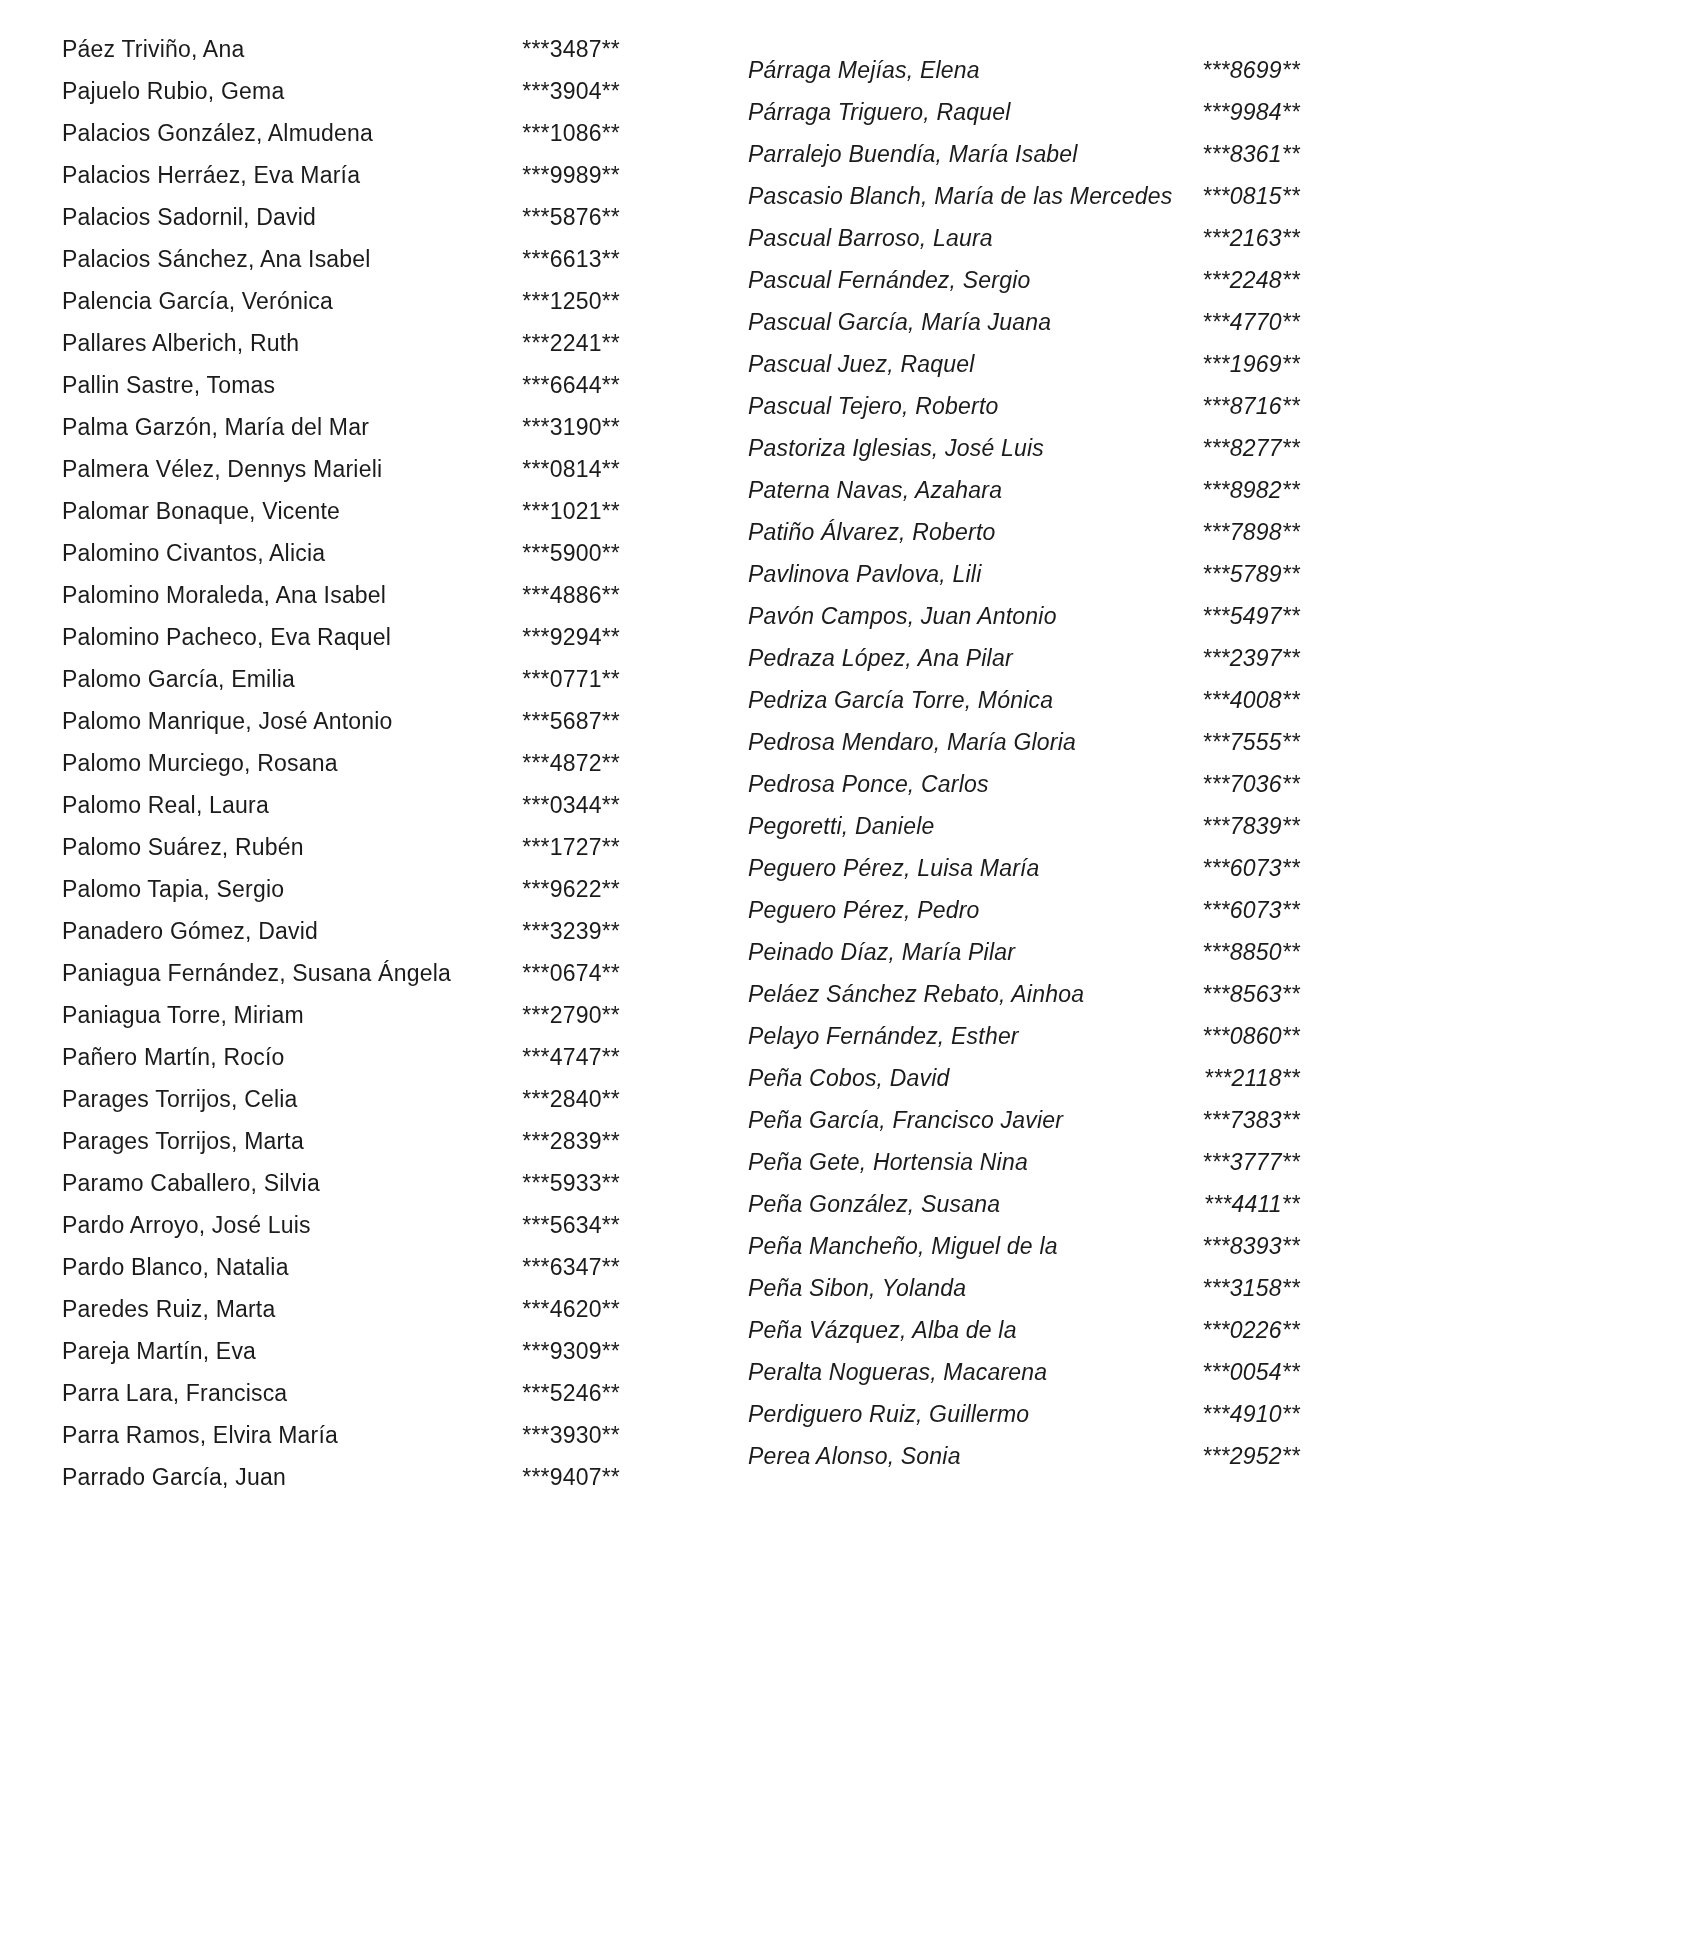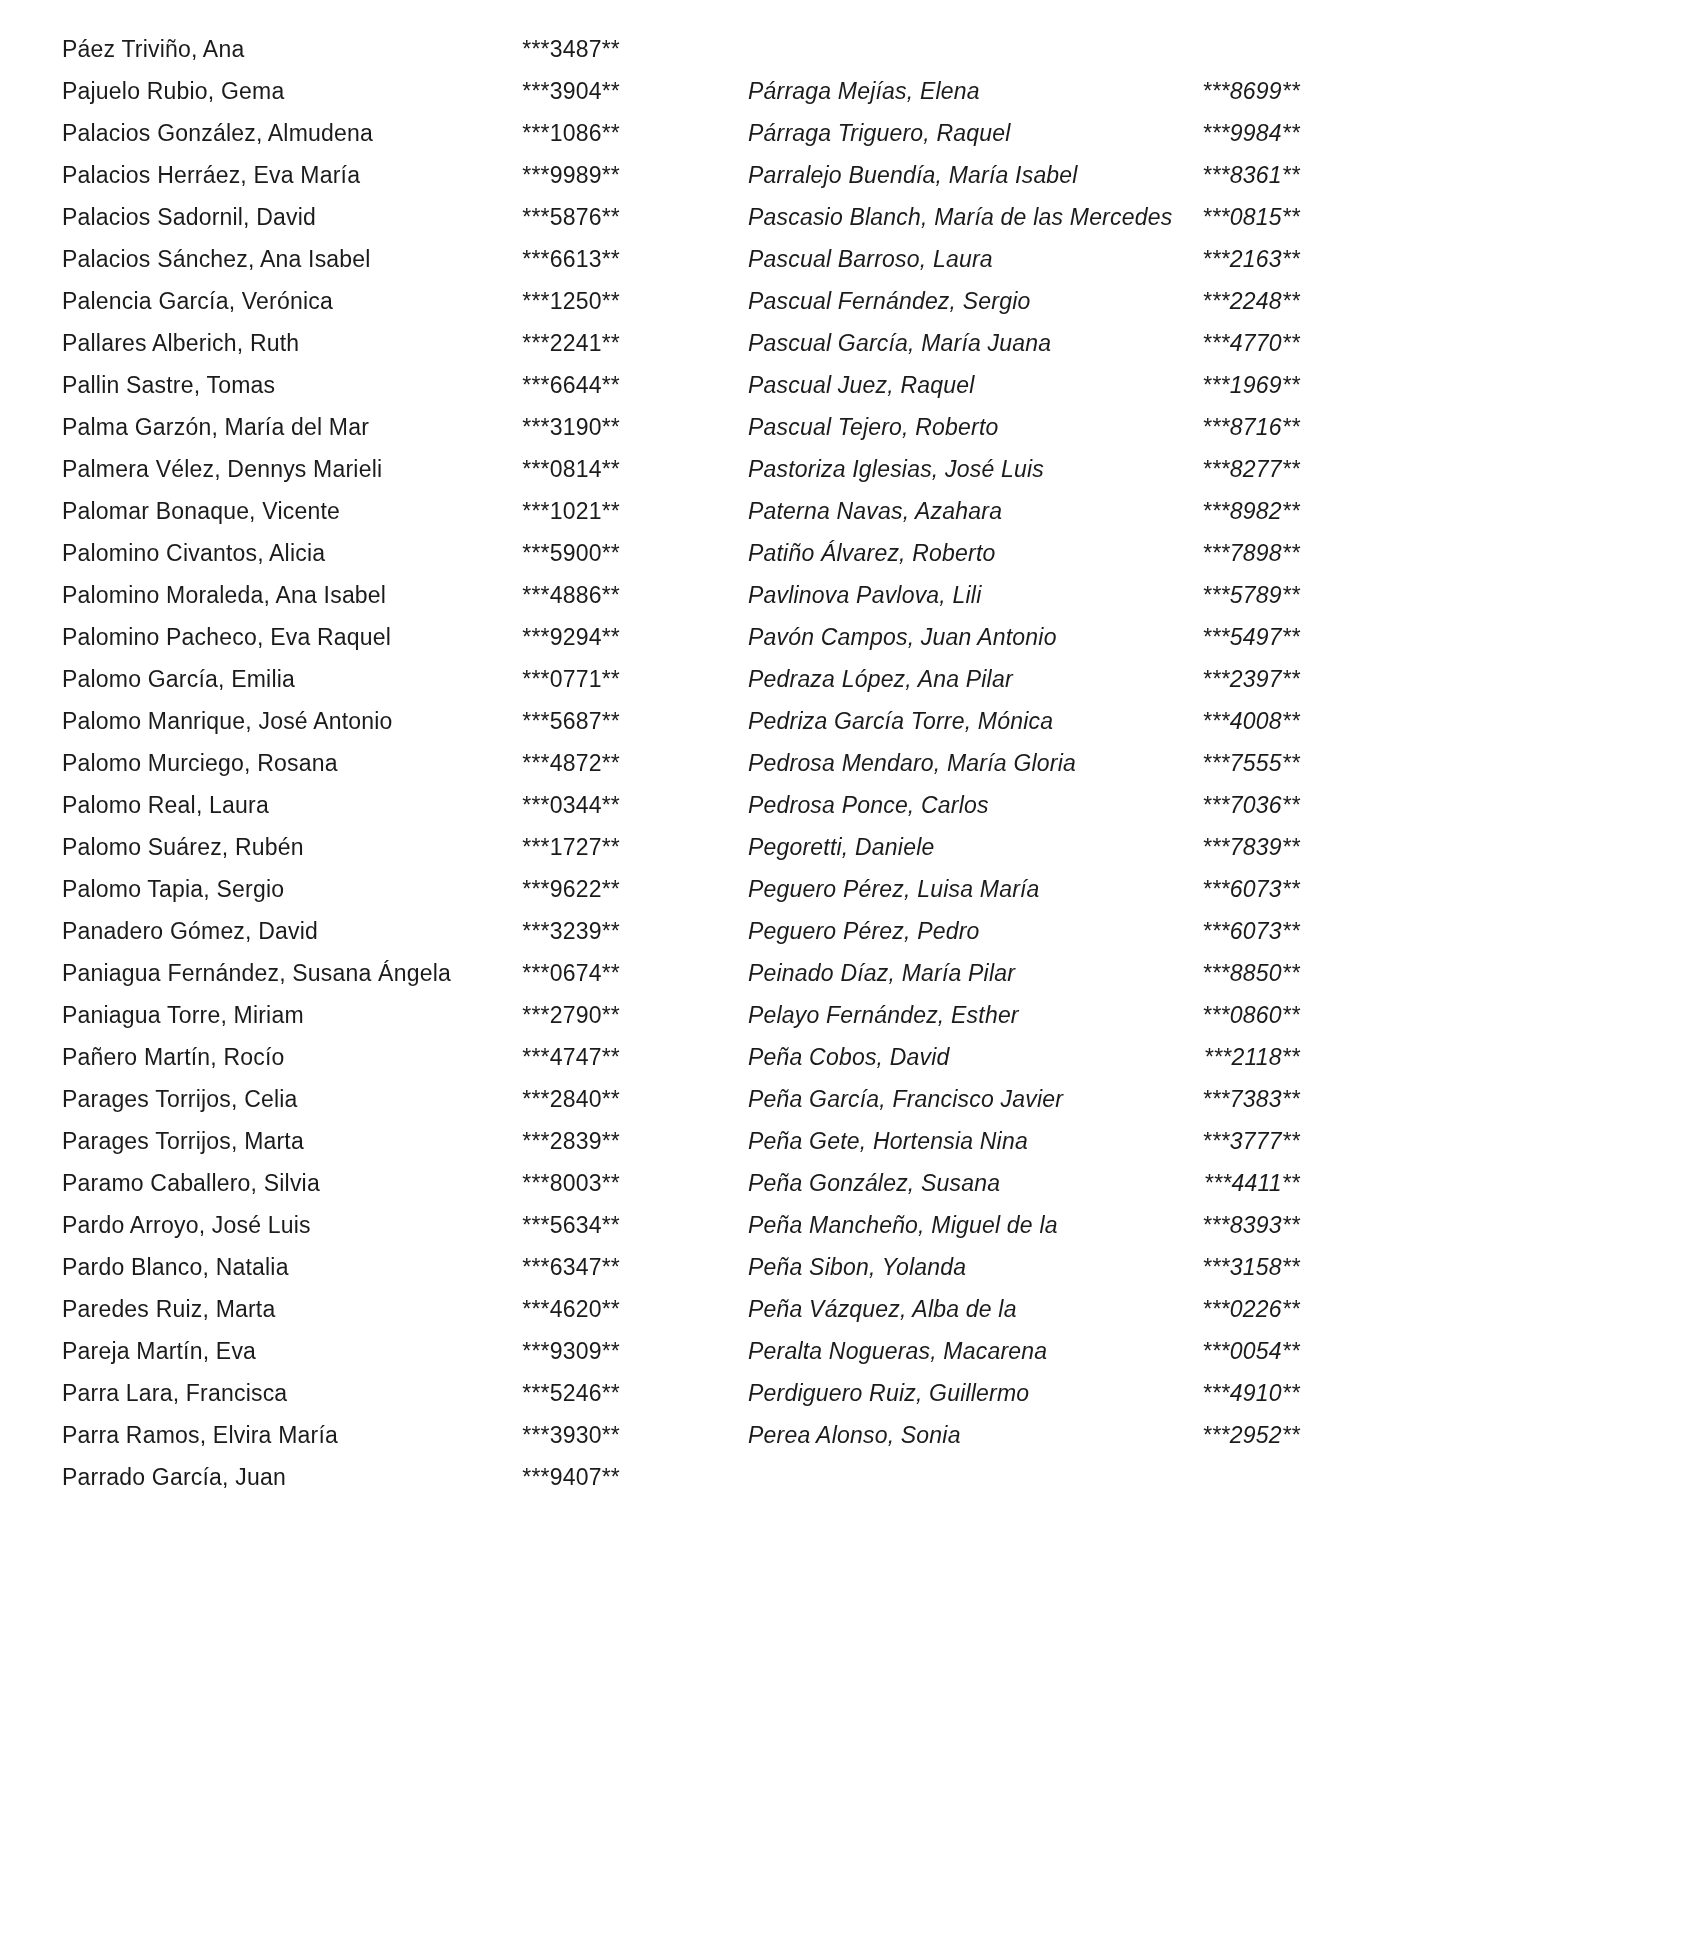--- a/index.html
+++ b/index.html
@@ -159,21 +159,21 @@
       <div class="row">
         <span class="name">Parages Torrijos, Celia</span>
         <span class="id">***2840**</span>
       </div>
       <div class="row">
         <span class="name">Parages Torrijos, Marta</span>
         <span class="id">***2839**</span>
       </div>
       <div class="row">
         <span class="name">Paramo Caballero, Silvia</span>
-        <span class="id">***8003**</span>
+        <span class="id">***5933**</span>
       </div>
       <div class="row">
         <span class="name">Pardo Arroyo, José Luis</span>
         <span class="id">***5634**</span>
       </div>
       <div class="row">
         <span class="name">Pardo Blanco, Natalia</span>
         <span class="id">***6347**</span>
       </div>
       <div class="row">
@@ -279,20 +279,24 @@
         <span class="name">Peguero Pérez, Luisa María</span>
         <span class="id">***6073**</span>
       </div>
       <div class="row">
         <span class="name">Peguero Pérez, Pedro</span>
         <span class="id">***6073**</span>
       </div>
       <div class="row">
         <span class="name">Peinado Díaz, María Pilar</span>
         <span class="id">***8850**</span>
+      </div>
+      <div class="row">
+        <span class="name">Peláez Sánchez Rebato, Ainhoa</span>
+        <span class="id">***8563**</span>
       </div>
       <div class="row">
         <span class="name">Pelayo Fernández, Esther</span>
         <span class="id">***0860**</span>
       </div>
       <div class="row">
         <span class="name">Peña Cobos, David</span>
         <span class="id">***2118**</span>
       </div>
       <div class="row">

